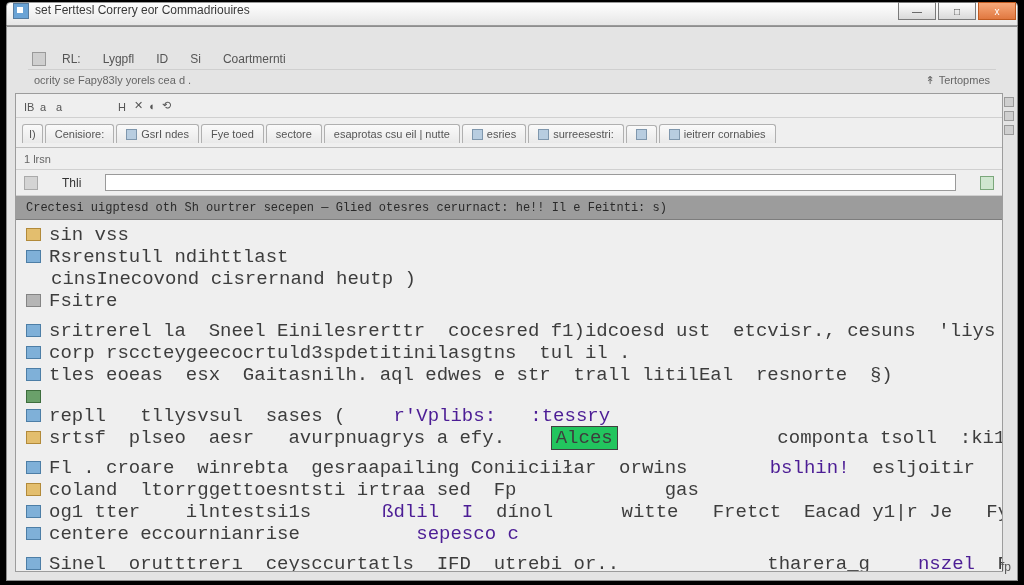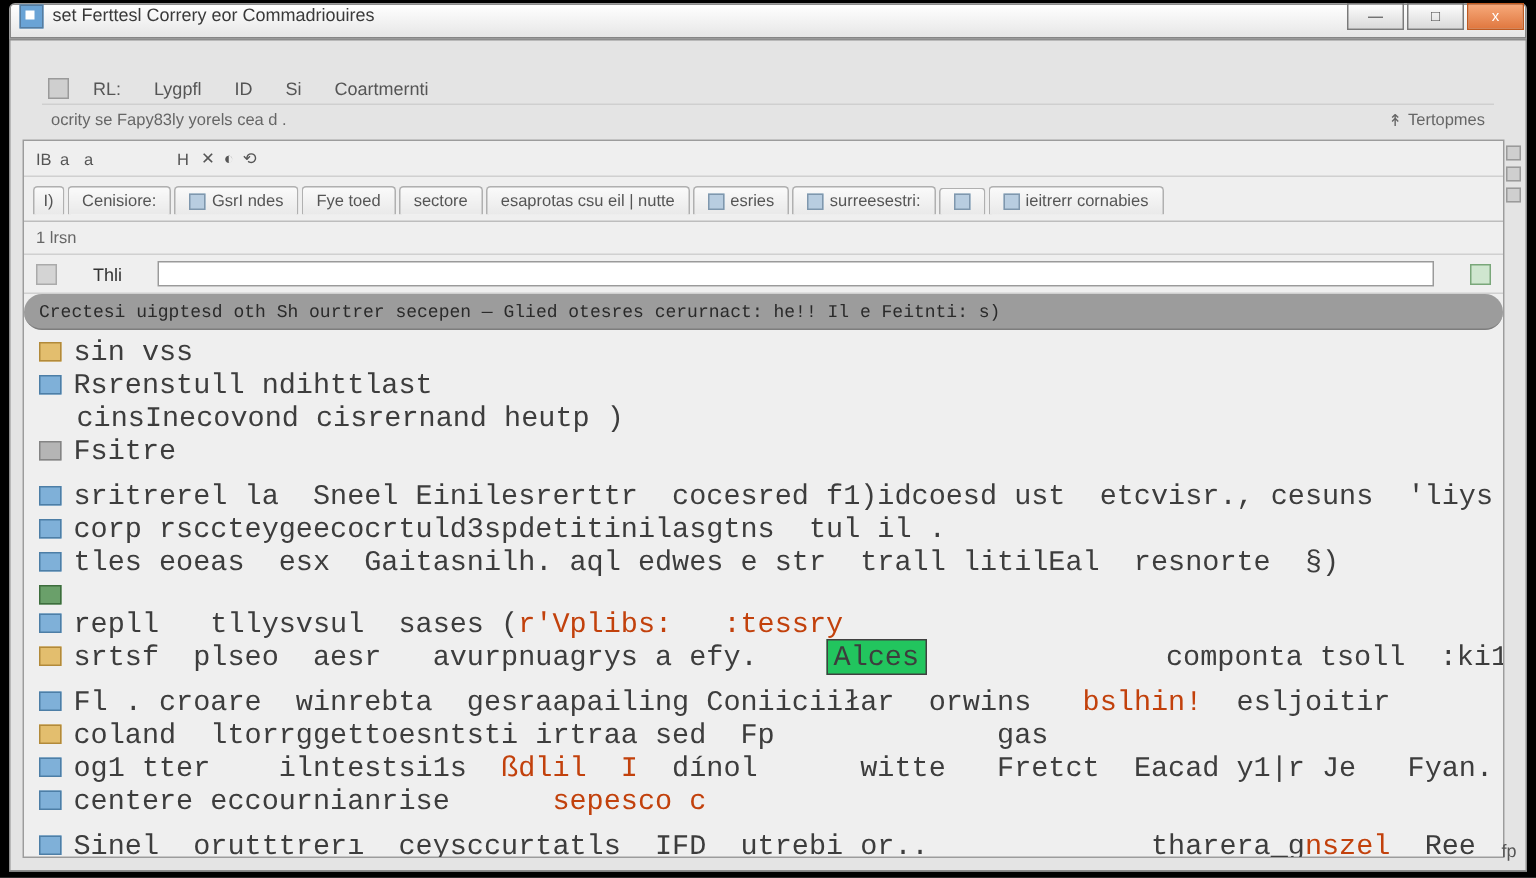--- a/index.html
+++ b/index.html
@@ -21,31 +21,31 @@
   .tools{height:24px;display:flex;align-items:center;gap:6px;padding:0 8px;border-bottom:1px solid #d0d0d0;font-size:11px;color:#555;}
   .tools .tb{width:10px;height:10px;display:inline-block;}
   .tabs{height:30px;display:flex;align-items:center;gap:0;padding:2px 6px 0;border-bottom:1px solid #bdbdbd;overflow:hidden;}
   .tab{display:flex;align-items:center;gap:4px;padding:3px 9px;border:1px solid #b0b0b0;border-bottom:none;background:linear-gradient(#fafafa,#e9e9e9);margin-right:2px;font-size:11px;color:#555;border-top-left-radius:3px;border-top-right-radius:3px;white-space:nowrap;}
   .tab .ico{width:11px;height:11px;background:#b8cde0;border:1px solid #7f97ad;}
   .subbar{height:22px;display:flex;align-items:center;gap:6px;padding:0 8px;border-bottom:1px solid #d0d0d0;font-size:11px;color:#666;}
   .searchbar{height:26px;display:flex;align-items:center;gap:24px;padding:3px 8px;border-bottom:1px solid #d0d0d0;}
   .searchbar .sico{width:14px;height:14px;background:#d4d4d4;border:1px solid #aaa;}
   .searchbar input{flex:1;height:17px;border:1px solid #9a9a9a;background:#fff;font:12px Tahoma;padding:1px 4px;}
   .searchbar .trail-ico{width:14px;height:14px;background:#cfe6cf;border:1px solid #7aa77a;}
-  .colhead{height:24px;background:#9c9c9c;color:#2a2a2a;border-bottom:1px solid #7d7d7d;display:flex;align-items:center;padding:0 10px;font-size:12px;border-radius:12px;}
+  .colhead{height:24px;background:#9c9c9c;color:#2a2a2a;border-bottom:1px solid #7d7d7d;display:flex;align-items:center;padding:0 10px;font-size:12px;}
   .content{position:absolute;left:0;right:0;top:130px;bottom:0;overflow-y:auto;overflow-x:hidden;}
   .row{display:flex;align-items:flex-start;padding:2px 10px;font-family:"Courier New",monospace;font-size:19px;color:#3d3d3d;line-height:18px;}
   .row.spacer{height:8px;}
   .row .ficon{width:15px;height:13px;margin-right:8px;margin-top:2px;flex:0 0 auto;}
   .icoA{background:#e3be6e;border:1px solid #b28a3a;}
   .icoB{background:#7fb0d8;border:1px solid #4d7ea6;}
   .icoC{background:#6aa06a;border:1px solid #3d6d3d;}
   .icoD{background:#b5b5b5;border:1px solid #848484;}
   .row .txt{white-space:pre;}
-  .g{color:#c2410c;}
+  .g{color:#4c1d95;margin-left:48px;}
   .side-icons{position:absolute;right:2px;top:70px;width:12px;display:flex;flex-direction:column;gap:4px;align-items:center;}
   .side-icons .si{width:10px;height:10px;background:#cfcfcf;border:1px solid #9a9a9a;}
   .corner{position:absolute;right:6px;bottom:6px;font-size:12px;color:#555;}
   *{box-sizing:border-box;}
   ::-webkit-scrollbar{width:14px;height:14px;}
   ::-webkit-scrollbar-thumb{background:#c0c0c0;border:1px solid #8a8a8a;}
   ::-webkit-scrollbar-track{background:#e6e6e6;}
 </style>
 </head>
 <body>

